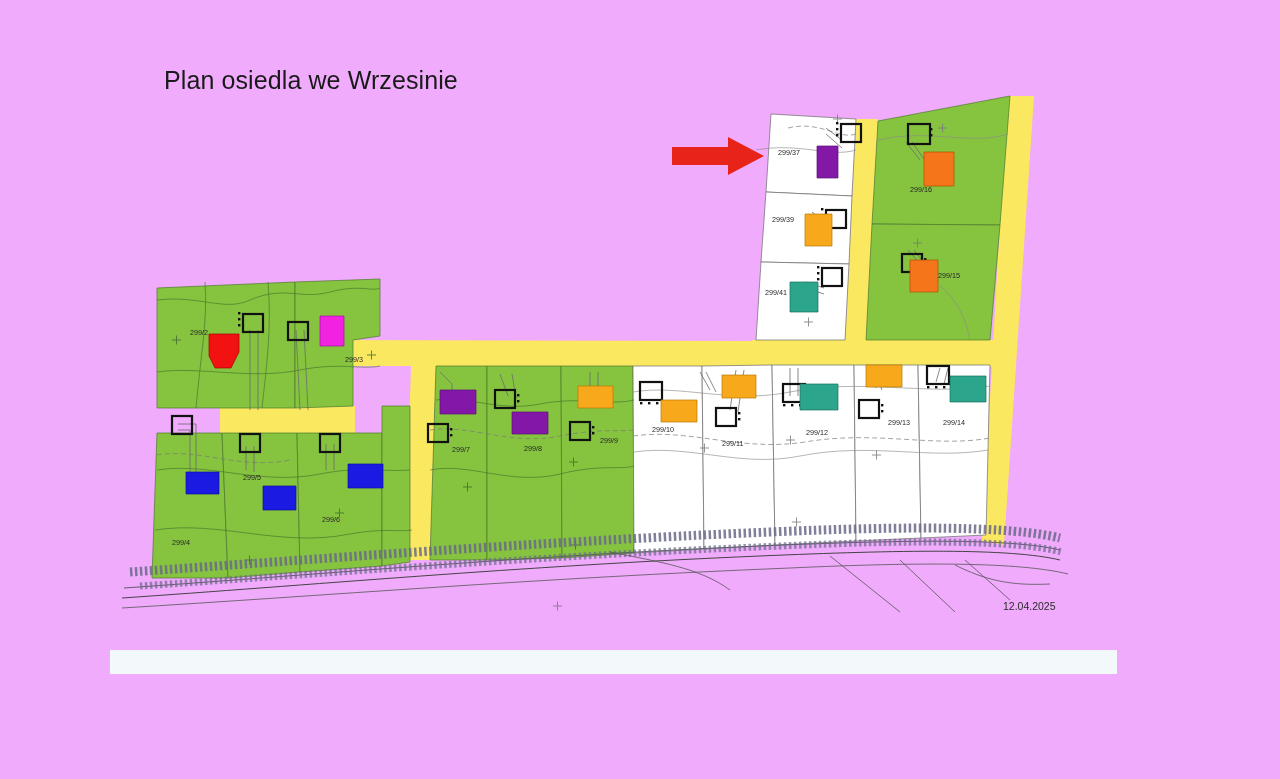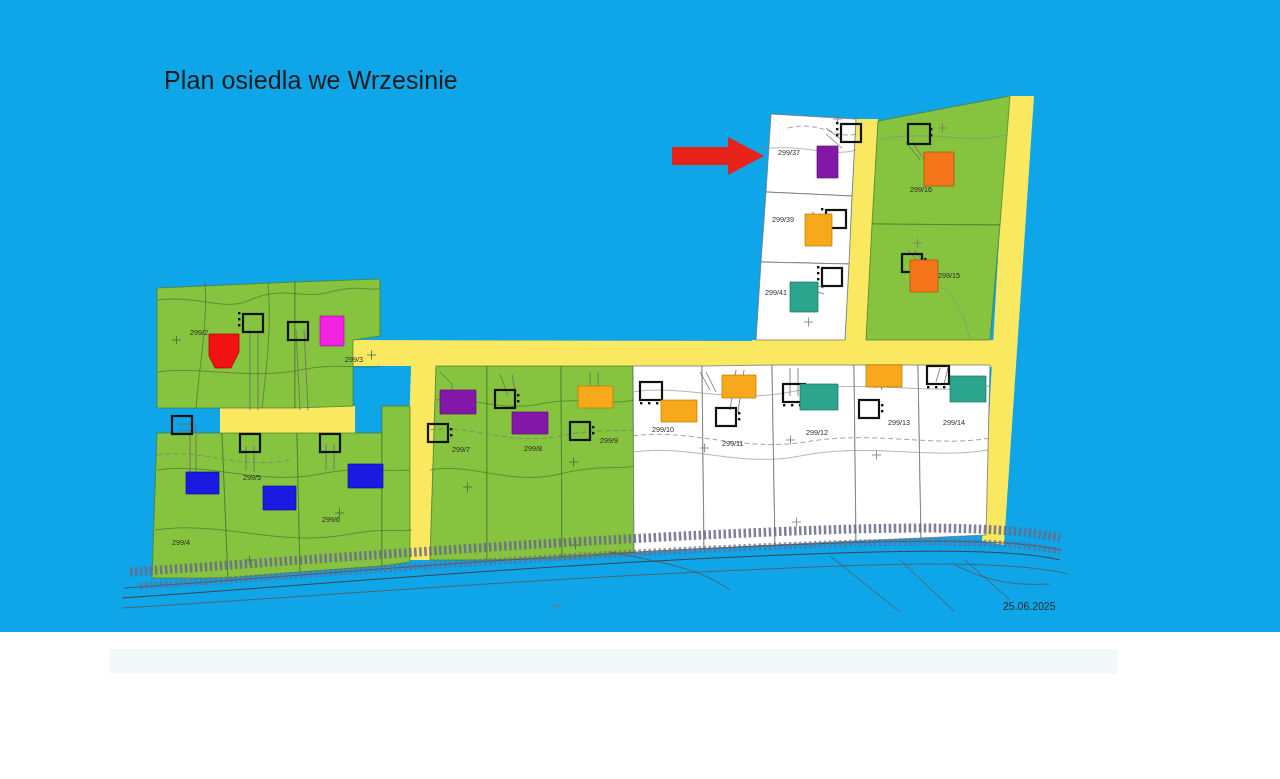--- a/index.html
+++ b/index.html
@@ -4,21 +4,21 @@
 <title>Plan osiedla we Wrzesinie</title>
 <style>
   html,body{margin:0;padding:0;}
   body{
     width:1280px;height:779px;
     background:#ffffff;
     font-family:"Liberation Sans", sans-serif;
     overflow:hidden;
     position:relative;
   }
-  #page{position:absolute;left:0;top:0;width:1280px;height:632px;background:#0ea5e9;}
+  #page{position:absolute;left:0;top:0;width:1280px;height:779px;background:#f0abfc;}
 
   #page-title{
     position:absolute;
     left:164px; top:66px;
     font-size:25px;
     font-weight:400;
     color:#1a1a1a;
     letter-spacing:.1px;
     white-space:nowrap;
   }
@@ -301,17 +301,17 @@
           </g>
 
       </g>
     </svg>
 
     <svg style="position:absolute;left:668px;top:133px;width:100px;height:48px;" viewBox="0 0 100 48">
       <polygon points="4,14 60,14 60,4 96,23 60,42 60,32 4,32" fill="#e8231a"></polygon>
     </svg>
   </div>
 
-  <div id="date-stamp">25.06.2025</div>
+  <div id="date-stamp">12.04.2025</div>
 
   <div id="bottom-bar"></div>
 
 </div>
 
 </body></html>

